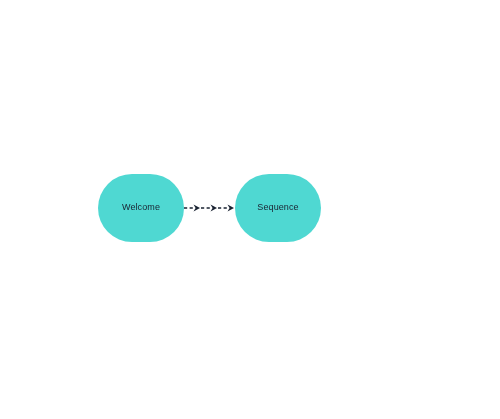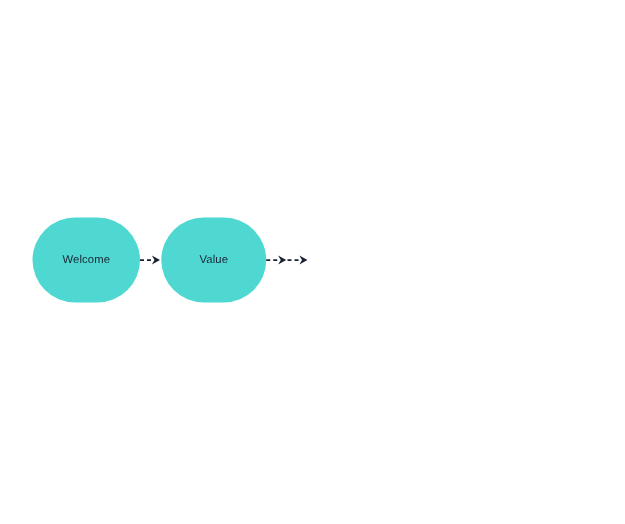--- a/index.html
+++ b/index.html
@@ -24,21 +24,21 @@
   .flow-row {
     position: absolute;
     left: 0;
     top: 174px;
     width: 500px;
     height: 68px;
     display: flex;
     flex-direction: row;
     align-items: center;
     justify-content: flex-start;
-    padding-left: 26px;
+    padding-left: 98px;
     box-sizing: border-box;
   }
 
   .node {
     height: 68px;
     background: #4fd8d2;
     border-radius: 34px;
     display: flex;
     align-items: center;
     justify-content: center;
@@ -86,34 +86,34 @@
       <span class="node-label">Welcome</span>
     </div>
 
     <div class="connector">
       <svg width="17" height="12" viewBox="0 0 17 12" aria-hidden="true">
         <line x1="0" y1="6" x2="10" y2="6" stroke="#1a2332" stroke-width="1.4" stroke-dasharray="3.2,2.4" stroke-linecap="butt"></line>
         <path d="M 9.5 2.4 L 16 6 L 9.5 9.6 L 11.6 6 Z" fill="#1a2332"></path>
       </svg>
     </div>
 
-    <div class="node node-w-value">
-      <span class="node-label">Value</span>
-    </div>
 
     <div class="connector">
       <svg width="17" height="12" viewBox="0 0 17 12" aria-hidden="true">
         <line x1="0" y1="6" x2="10" y2="6" stroke="#1a2332" stroke-width="1.4" stroke-dasharray="3.2,2.4" stroke-linecap="butt"></line>
         <path d="M 9.5 2.4 L 16 6 L 9.5 9.6 L 11.6 6 Z" fill="#1a2332"></path>
       </svg>
     </div>
 
 
     <div class="connector">
       <svg width="17" height="12" viewBox="0 0 17 12" aria-hidden="true">
         <line x1="0" y1="6" x2="10" y2="6" stroke="#1a2332" stroke-width="1.4" stroke-dasharray="3.2,2.4" stroke-linecap="butt"></line>
         <path d="M 9.5 2.4 L 16 6 L 9.5 9.6 L 11.6 6 Z" fill="#1a2332"></path>
       </svg>
     </div>
 
+    <div class="node node-w-sequence">
+      <span class="node-label">Sequence</span>
+    </div>
 
   </div>
 </div>
 
 </body></html>

